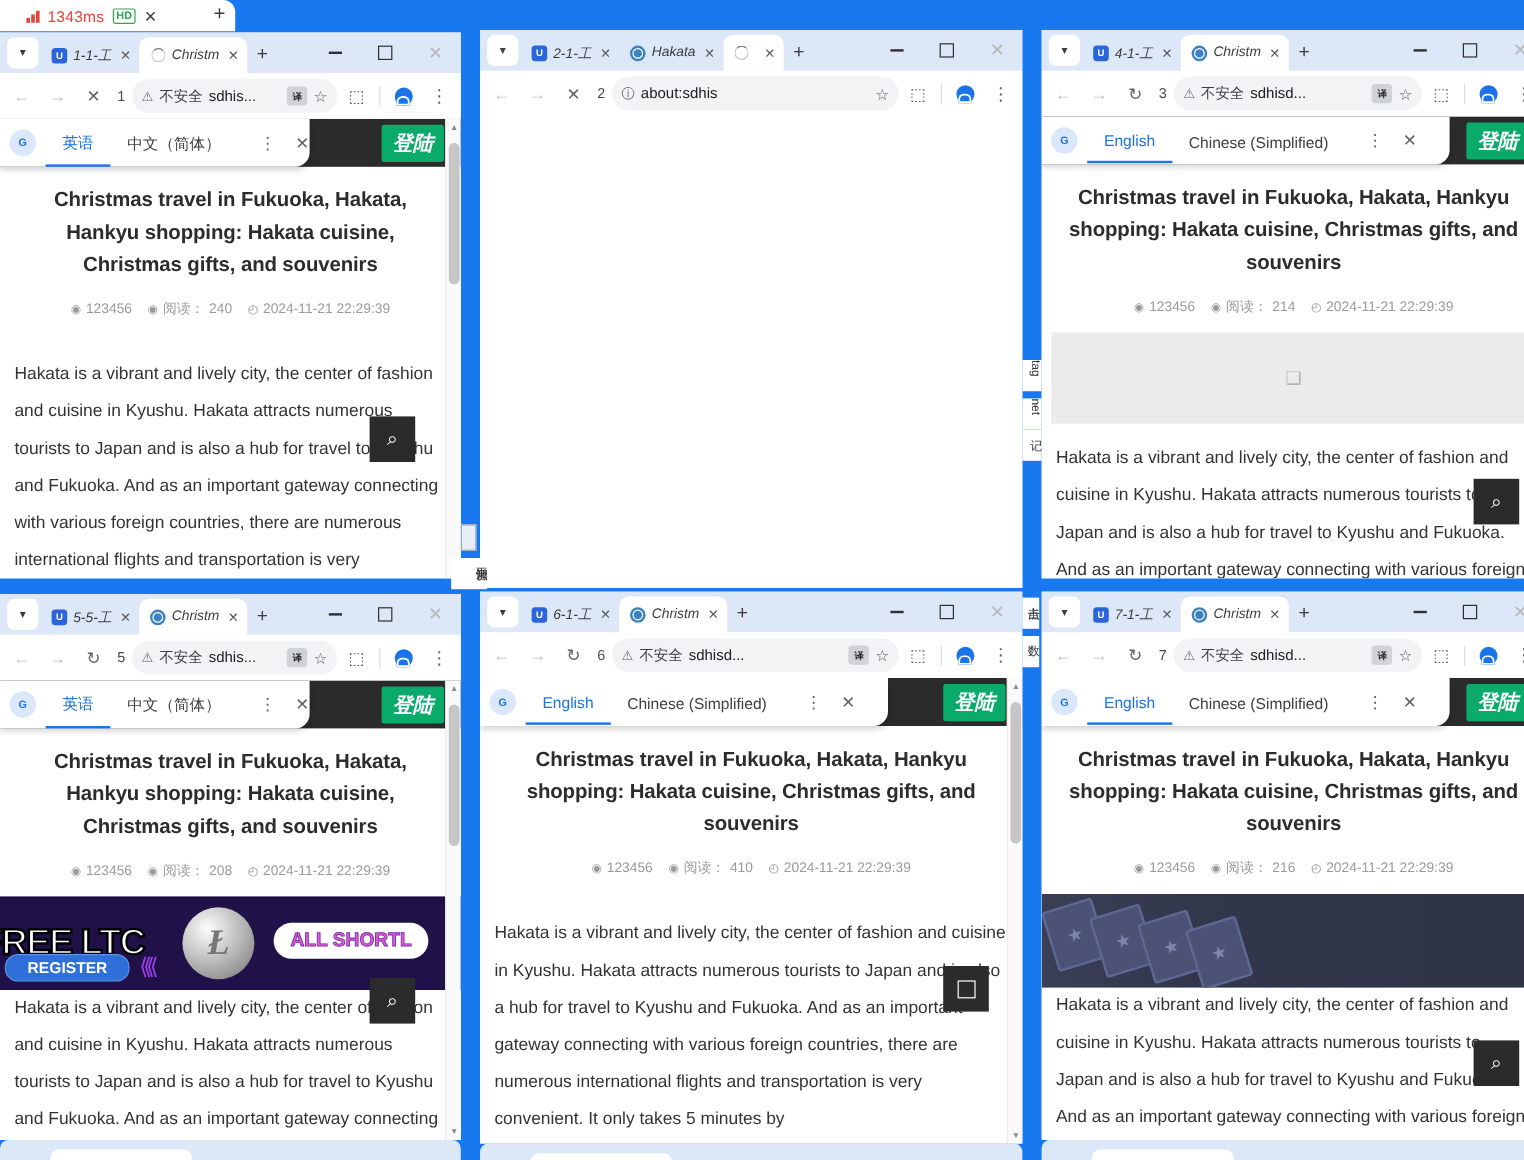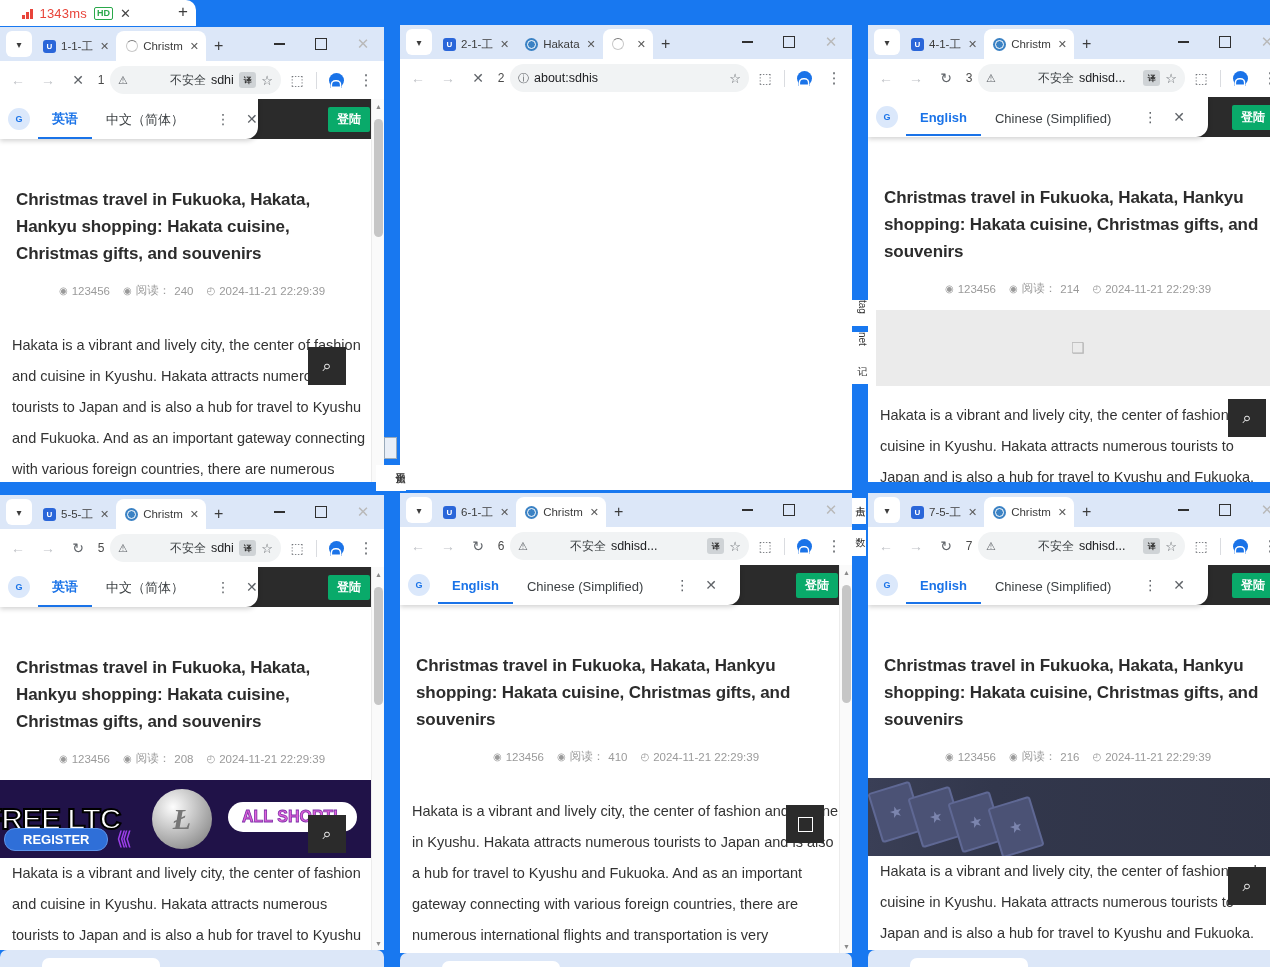--- a/index.html
+++ b/index.html
@@ -49,21 +49,21 @@
   .tab.inactive { background: transparent; }
   .tab.active { background: #ffffff; }
   .tab-fav { width: 13px; height: 13px; flex: none; display:flex; align-items:center; justify-content:center; }
   .fav-sq { width: 13px; height: 13px; background: #2a66d9; border-radius: 3px;
     color:#fff; font-size:8px; font-weight:bold; display:flex; align-items:center; justify-content:center; }
   .fav-globe { width: 13px; height: 13px; border-radius: 50%; background: #3b82c4;
     position: relative; }
   .fav-globe::after{ content:""; position:absolute; inset:2px; border:1px solid #fff; border-radius:50%; }
   .fav-spin { width: 12px; height: 12px; border: 1.6px solid #c9c9c9;
     border-top-color: #7a7a7a; border-radius: 50%; }
-  .tab-title { overflow: hidden; text-overflow: clip; }
+  .tab-title { overflow: hidden; text-overflow: clip; font-style: italic; }
   .tab-x { font-size: 11px; color: #5a5a5a; margin-left: 2px; }
   .tab-plus { font-size: 16px; color: #3c3c3c; margin: 0 0 6px 8px; flex: none; }
   .wincontrols { position: absolute; right: 0; top: 0; height: 34px; display: flex; align-items: center; }
   .wc { width: 42px; height: 34px; display: flex; align-items: center; justify-content: center;
         font-size: 12px; color: #303030; }
   .wc.min::after { content:""; width: 11px; height: 1.4px; background: #303030; }
   .wc.max::after { content:""; width: 10px; height: 10px; border: 1.4px solid #303030; }
   .wc.close { color: #b9b9b9; font-size: 15px; }
 
   
@@ -73,56 +73,56 @@
   }
   .tb-ico { width: 28px; height: 28px; display: flex; align-items: center; justify-content: center;
     color: #5f6368; font-size: 14px; flex: none; }
   .tb-ico.dim { color: #c0c3c7; }
   .tb-num { font-size: 12px; color: #4a4a4a; width: 14px; text-align: center; flex: none; }
   .omnibox {
     flex: 1; height: 28px; background: #f1f3f4; border-radius: 14px;
     display: flex; align-items: center; gap: 5px; padding: 0 8px; min-width: 0;
   }
   .warn-tri { font-size: 11px; color: #5f6368; }
-  .warn-txt { font-size: 12px; color: #3c4043; white-space: nowrap; margin-left: 37px; }
+  .warn-txt { font-size: 12px; color: #3c4043; white-space: nowrap; }
   .omni-url { font-size: 12.5px; color: #202124; flex: 1; overflow: hidden; white-space: nowrap; }
   .omni-tr { width: 17px; height: 16px; background: #cfd3d6; border-radius: 3px; flex: none;
     display:flex; align-items:center; justify-content:center; font-size:8px; color:#2c2c2c; font-weight:bold; }
   .star { color: #5f6368; font-size: 13px; flex: none; }
   .tb-sep { width: 1px; height: 17px; background: #dadce0; margin: 0 3px; flex: none; }
   .avatar-ic { width: 15px; height: 15px; background: #1a73e8; border-radius: 50%; position: relative; flex:none; }
   .avatar-ic::after{ content:""; position:absolute; left:50%; top:7px; transform:translateX(-50%);
       width:11px; height:8px; background:#1a73e8; border-radius:5px 5px 0 0; box-shadow:0 0 0 1.6px #fff inset; }
   .dots3 { font-size: 15px; color: #5f6368; letter-spacing: 0; }
 
   
   .trbar {
     height: 40px; background: #ffffff; display: flex; align-items: center;
     gap: 0; padding-left: 8px; border-radius: 0 0 12px 0;
     box-shadow: 0 2px 5px rgba(0,0,0,.18); position: relative; z-index: 12;
   }
   .tr-logo { width: 22px; height: 22px; border-radius: 50%; background: #dbe8fb;
     display:flex; align-items:center; justify-content:center; font-size:9px; color:#1a73e8;
     font-weight: bold; flex: none; margin-right: 8px; }
   .tr-tab { font-size: 13px; padding: 11px 14px 9px; color: #3c4043; white-space: nowrap; }
-  .tr-tab.sel { color: #1a73e8; border-bottom: 2.5px solid #1a73e8; font-weight: bold; }
+  .tr-tab.sel { color: #1a73e8; border-bottom: 2.5px solid #1a73e8; font-weight: normal; }
   .tr-dots { margin-left: 10px; color: #5f6368; font-size: 14px; padding: 0 8px; }
   .tr-x { color: #5f6368; font-size: 14px; padding: 0 8px; }
 
   
   .pagehead { height: 40px; background: #2b2b2b; display: flex; align-items: center;
     justify-content: flex-end; padding-right: 14px; position: relative; }
-  .login-btn { background: #09aa6a; color: #fff; font-size: 12px; padding: 4px 9px;
-    border-radius: 2px; font-weight: bold; }
+  .login-btn { background: #09aa6a; color: #fff; font-size: 17px; padding: 4px 9px;
+    border-radius: 2px; font-weight: bold; font-style: italic; }
 
   
   .page { background: #ffffff; position: relative; overflow: hidden; }
   .art-title {
     font-size: 17px; font-weight: bold; color: #2c2c2c; line-height: 27px;
-    text-align: left; padding: 14px 16px 0; letter-spacing: -.1px; margin-top: 33px;
+    text-align: center; padding: 14px 16px 0; letter-spacing: -.1px;
   }
   .art-meta {
     display: flex; align-items: center; justify-content: center; gap: 13px;
     font-size: 11.5px; color: #9a9a9a; padding: 16px 0 14px;
   }
   .art-meta span { display: flex; align-items: center; gap: 4px; }
   .meta-ic { font-size: 10px; }
   .art-body { font-size: 14.5px; color: #333; line-height: 31px; padding: 0 12px; }
   .img-ph { background: #ebebeb; height: 76px; margin: 0 8px 14px;
     display: flex; align-items: center; justify-content: center; color: #b5b5b5; font-size: 15px; }
@@ -542,21 +542,21 @@
         </div>
       </div>
     </div>
     <div class="win" style="left: 868px; top: 493px; width: 420px; height: 457px;">
       <div class="tabstrip">
         <div class="wm-chev">▾</div>
         <div class="tab inactive">
           <span class="tab-fav">
             <span class="fav-sq">U</span>
           </span>
-          <span class="tab-title">7-5-工</span>
+          <span class="tab-title">7-1-工</span>
           <span class="tab-x">✕</span>
         </div>
         <div class="tab active">
           <span class="tab-fav">
             <span class="fav-globe"></span>
           </span>
           <span class="tab-title">Christm</span>
           <span class="tab-x">✕</span>
         </div>
         <span class="tab-plus">+</span>

